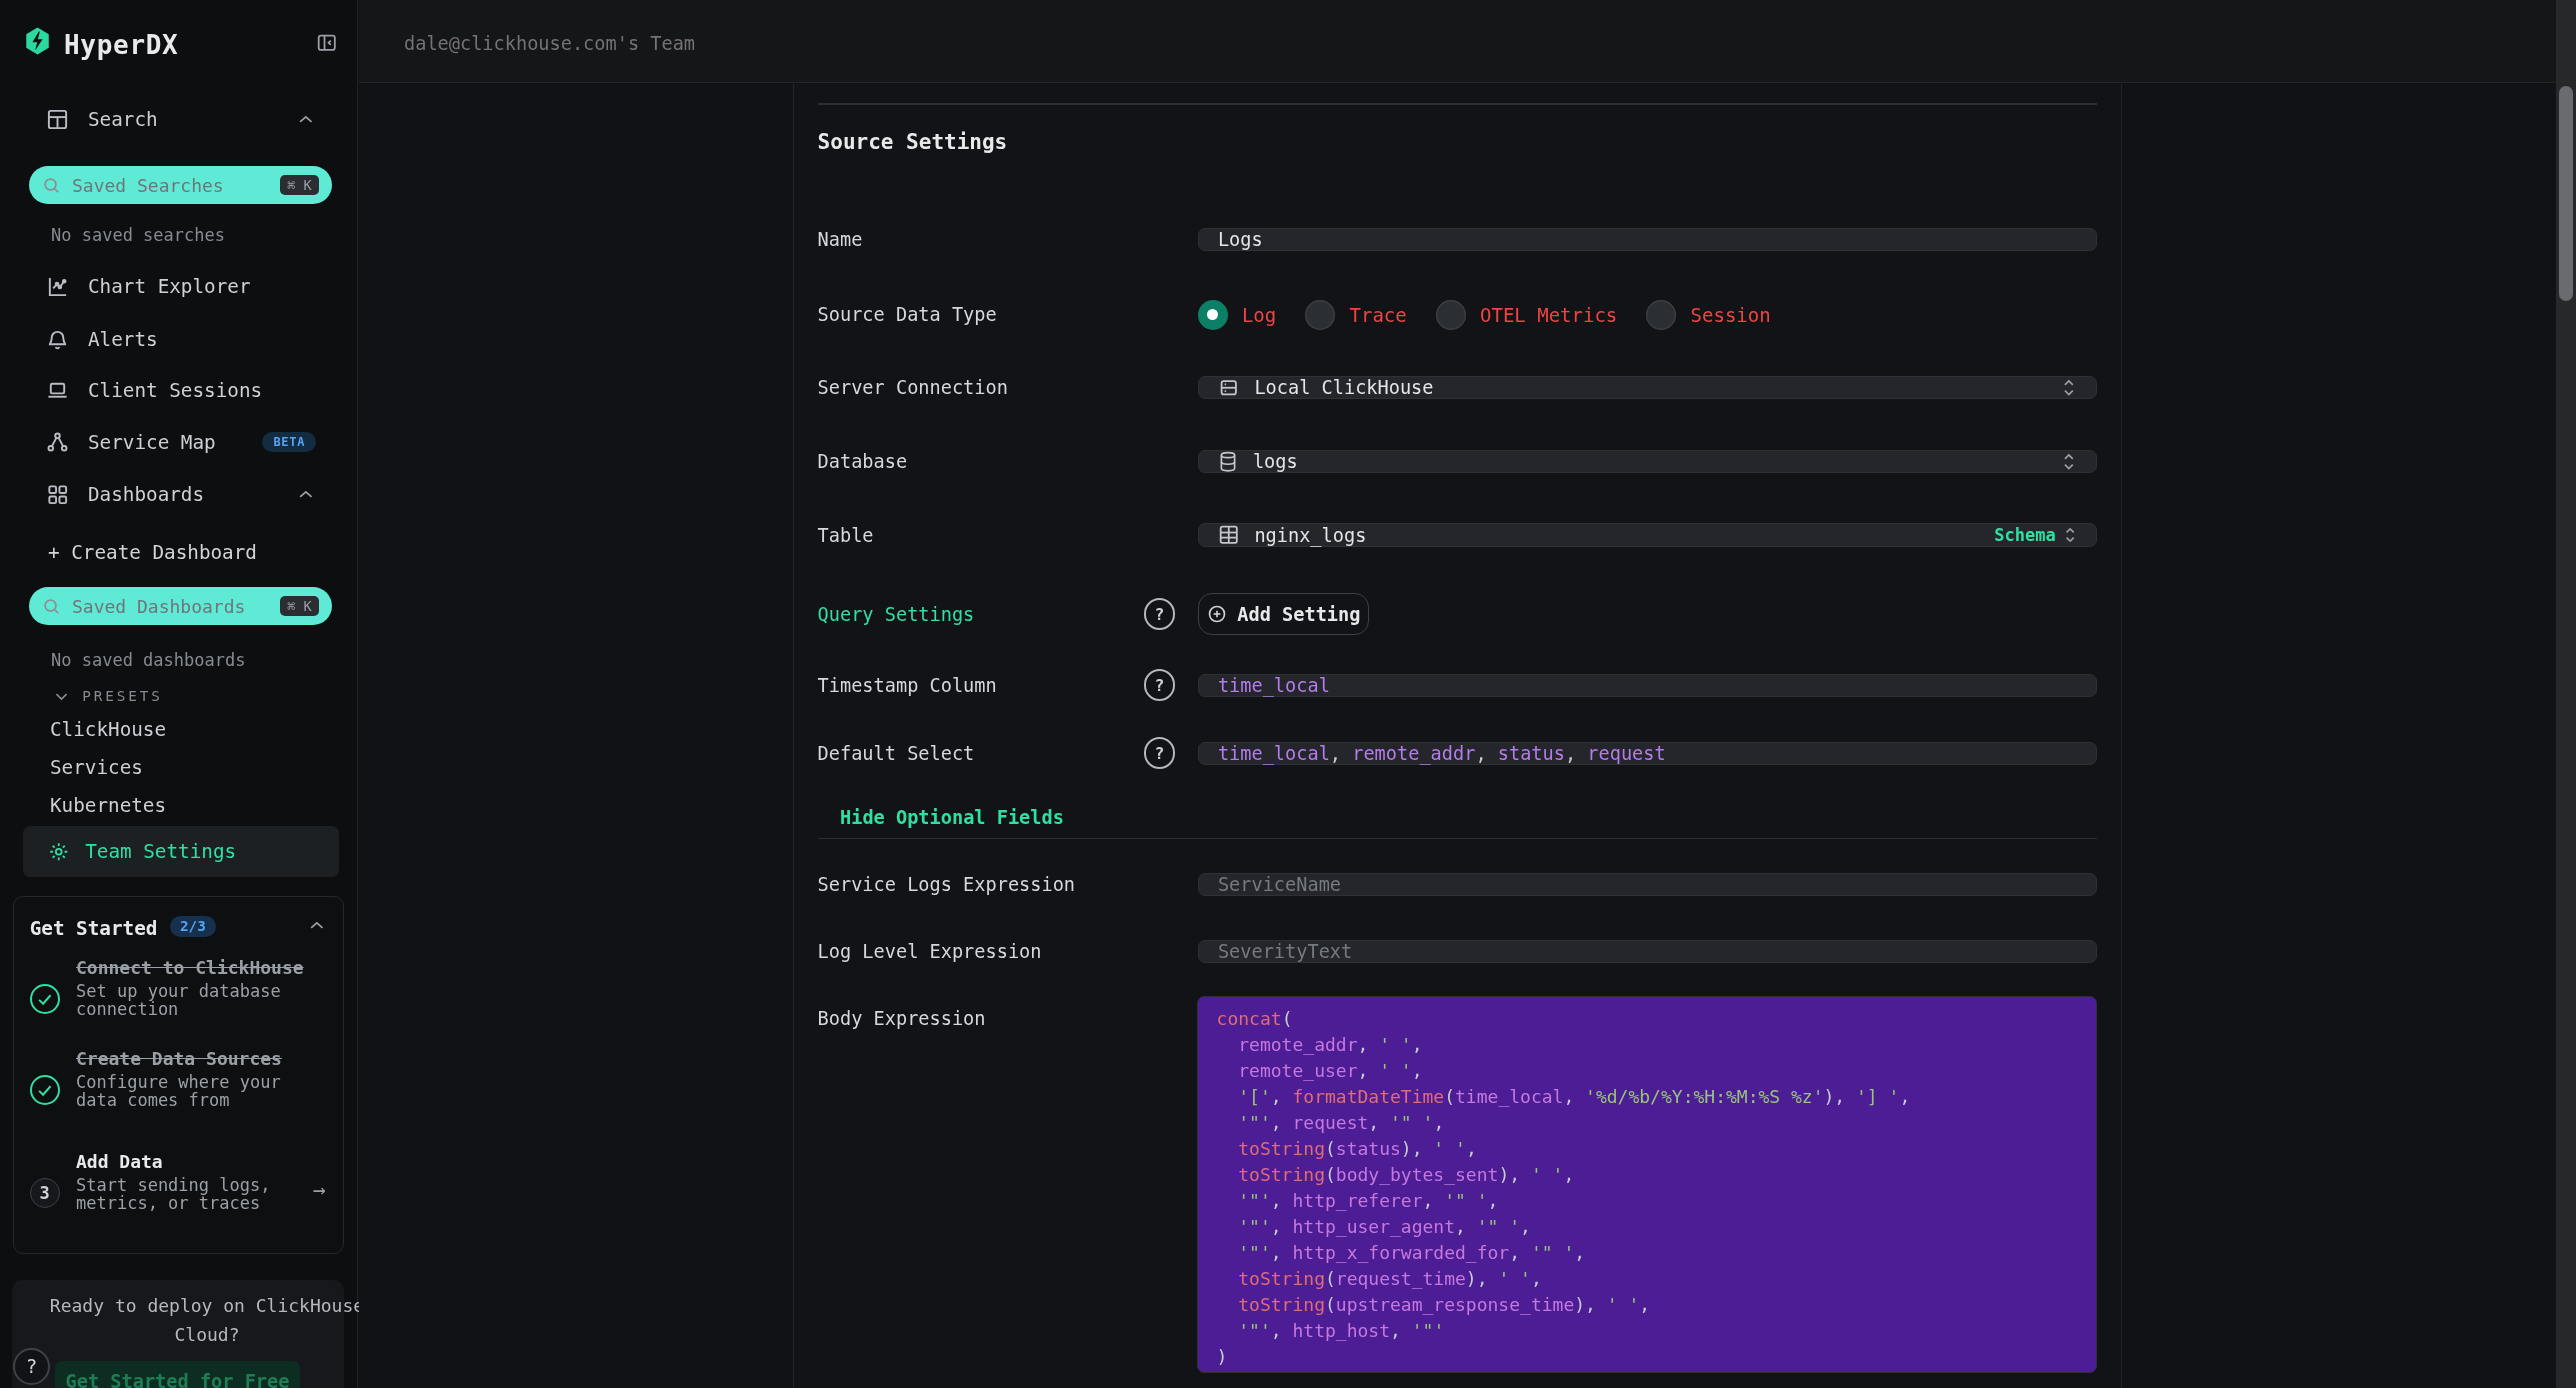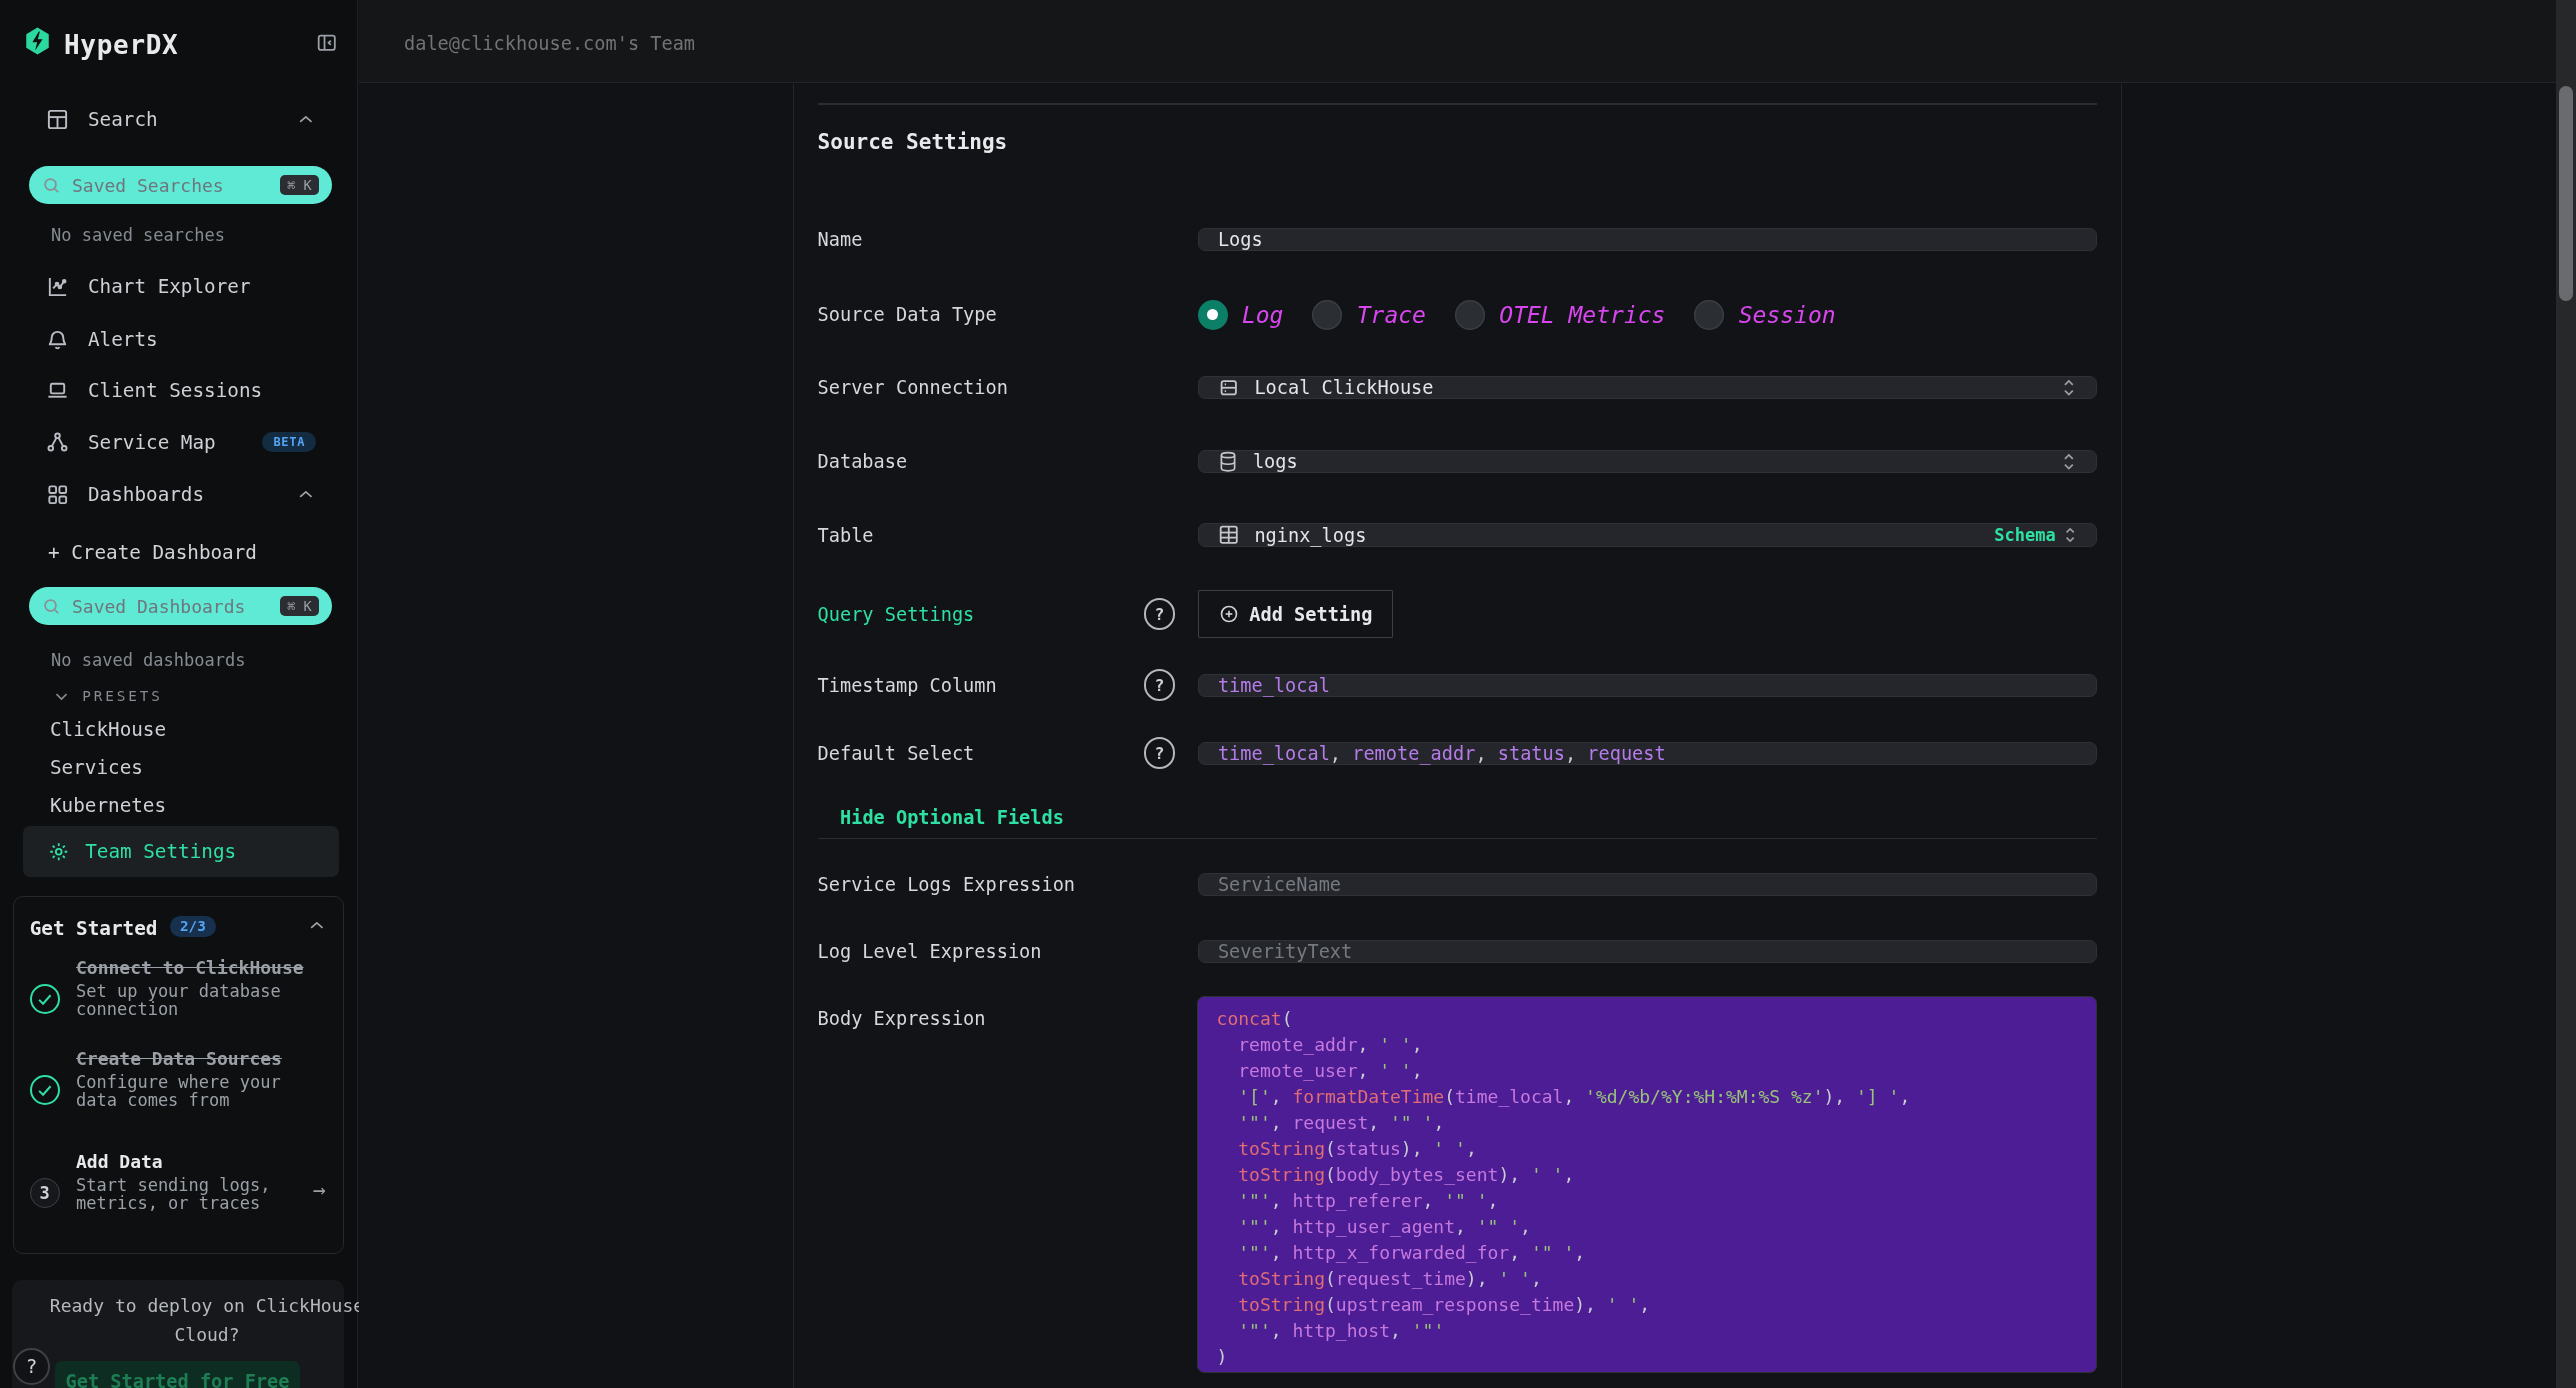--- a/index.html
+++ b/index.html
@@ -70,28 +70,28 @@
   .tinput .sel-ic{color:#c3c6cb;margin-right:15px;}
   .tinput .updown{margin-left:auto;color:#9ba0a7;}
   .placeholder{color:#757a81;}
   .schema-link{margin-left:auto;color:#2ee0a1;font-size:17px;font-weight:bold;}
   .schema-link + .updown{margin-left:7.2px;}
   .tok-id{color:#b47ce8;}
   .tok-p{color:#c9ccd1;}
   .code .tok-id{color:#c678dd;}
   .tok-fn{color:#e06c75;}
   .tok-str{color:#98c379;}
-  .add-setting{height:48px;padding:0 20px;border:1.4px solid #3c3f45;border-radius:1px;background:transparent;display:flex;align-items:center;
+  .add-setting{height:42px;padding:0 8px;border:1.4px solid #3c3f45;border-radius:14px;background:transparent;display:flex;align-items:center;
                font-size:18.6px;font-weight:bold;color:#e6e8ea;font-family:inherit;}
   .add-setting .plus-ic{color:#cdd0d4;margin-right:10.7px;}
   .radio-opt{display:flex;align-items:center;margin-right:29px;}
   .radio-circle{width:30px;height:30px;border-radius:50%;background:#2b2e33;box-shadow:inset 0 0 0 1.4px #3a3d43;margin-right:14.3px;position:relative;flex:none;}
   .radio-circle.sel{background:#0c8066;box-shadow:none;}
   .radio-circle.sel::after{content:"";position:absolute;left:9.3px;top:9.3px;width:11.4px;height:11.4px;border-radius:50%;background:#fff;}
-  .radio-label{font-size:23px;color:#d946ef;margin-right:0;font-style:italic;}
+  .radio-label{font-size:19px;color:#ef4444;margin-right:0;}
   .hide-optional{position:absolute;left:46px;top:723px;font-size:18.6px;font-weight:bold;color:#2ee0a1;}
   .code{position:absolute;left:403px;right:23.6px;top:912px;height:377px;background:#4c1d95;border:0.7px solid #2f3136;border-radius:7.2px;
         box-sizing:border-box;padding:8.6px 18.6px;font-size:18px;line-height:26px;white-space:pre;color:#cdd0d4;overflow:hidden;}
   .body-label{position:absolute;left:23.6px;top:924px;font-size:18.6px;color:#d6d8db;}
   
   .scroll-gutter{position:absolute;right:0;top:0;width:20px;height:100%;background:#27282a;}
   .scroll-thumb{position:absolute;left:2.9px;top:86px;width:14.3px;height:215px;border-radius:7.2px;background:#696b6e;}
 </style>
 </head>
 <body>

